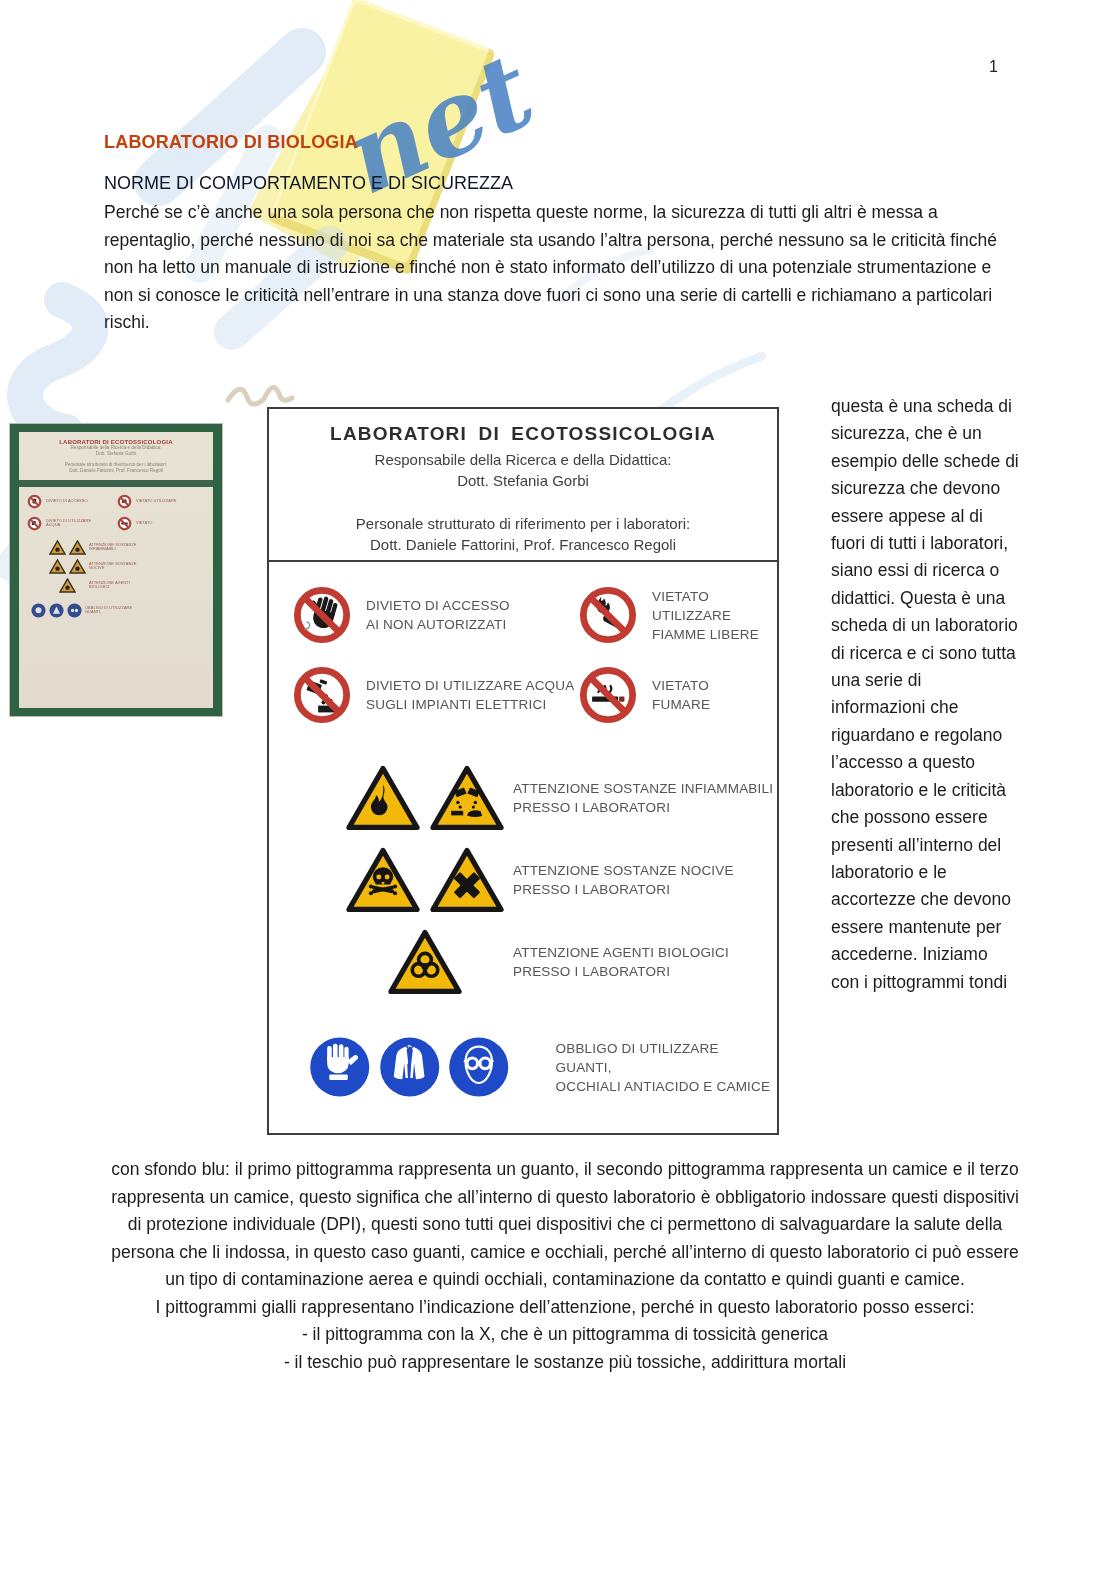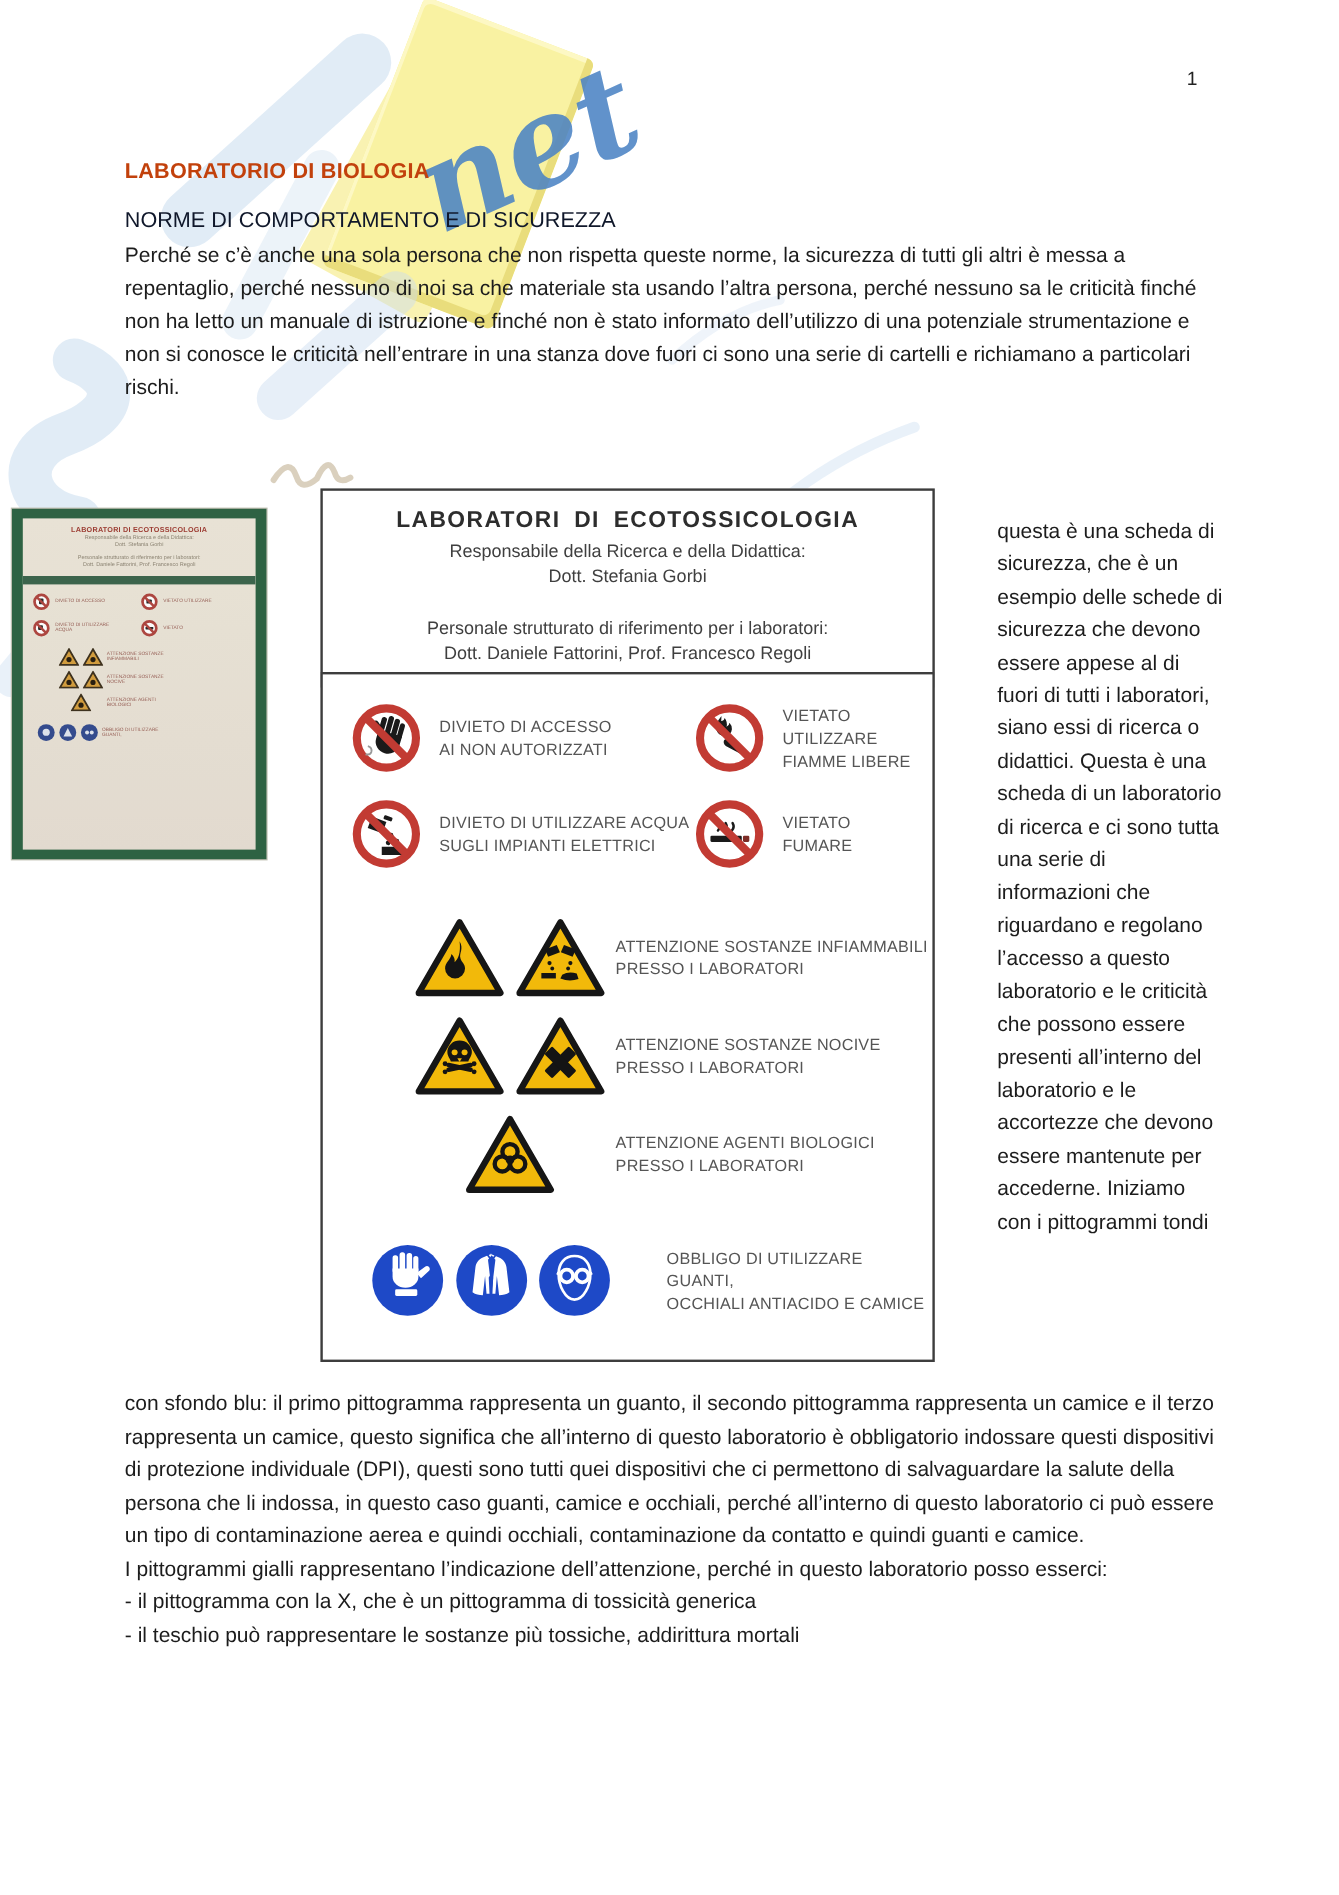--- a/index.html
+++ b/index.html
@@ -16,22 +16,22 @@
     transform:rotate(29deg);border-radius:6px;opacity:.7;}
   .wm-net{position:absolute;left:344px;top:62px;font:italic 700 104px "DejaVu Serif",serif;
     color:#4c84c4;transform:rotate(-24deg);opacity:.88;}
   .wm-strokes{position:absolute;left:0;top:0;}
   
   .content{z-index:1;}
   .page-number{position:absolute;left:989px;top:58px;font-size:16px;color:#222;}
   .doc-title{position:absolute;left:104px;top:132px;font-size:18px;font-weight:bold;color:#c2410c;letter-spacing:.2px;}
   .doc-subtitle{position:absolute;left:104px;top:173px;font-size:18px;color:#0f172a;}
   .flow-top{position:absolute;left:104px;top:199px;width:916px;font-size:17.5px;line-height:27.5px;color:#1c1c1c;}
-  .flow-bottom{position:absolute;left:104px;top:1156px;width:922px;font-size:17.5px;line-height:27.5px;color:#1c1c1c;}
-  .side-note{position:absolute;left:831px;top:393px;width:188px;font-size:17.5px;line-height:27.4px;color:#1c1c1c;margin-top:36px;}
+  .flow-bottom{position:absolute;left:104px;top:1156px;width:922px;font-size:17.5px;line-height:27.5px;color:#1c1c1c;text-align:center;}
+  .side-note{position:absolute;left:831px;top:393px;width:188px;font-size:17.5px;line-height:27.4px;color:#1c1c1c;}
   
   .sheet-header{position:absolute;left:267px;top:407px;width:512px;border:2px solid #3d3d3d;background:#fff;
     box-sizing:border-box;text-align:center;padding:14px 6px 16px;}
   .sheet-title{font-size:19px;font-weight:bold;color:#2d2d2d;letter-spacing:1.2px;word-spacing:5px;}
   .sheet-sub{font-size:15px;color:#3f3f3f;line-height:21px;margin-top:4px;}
   .sheet-sub2{font-size:15px;color:#3f3f3f;line-height:21px;margin-top:22px;}
   .sheet-body{position:absolute;left:267px;top:560px;width:512px;height:575px;border:2px solid #3d3d3d;
     background:#fff;box-sizing:border-box;}
   .prohib-grid{margin:24px 10px 0 24px;display:grid;grid-template-columns:286px 1fr;row-gap:22px;}
   .sign-cell{display:flex;align-items:center;gap:15px;}

